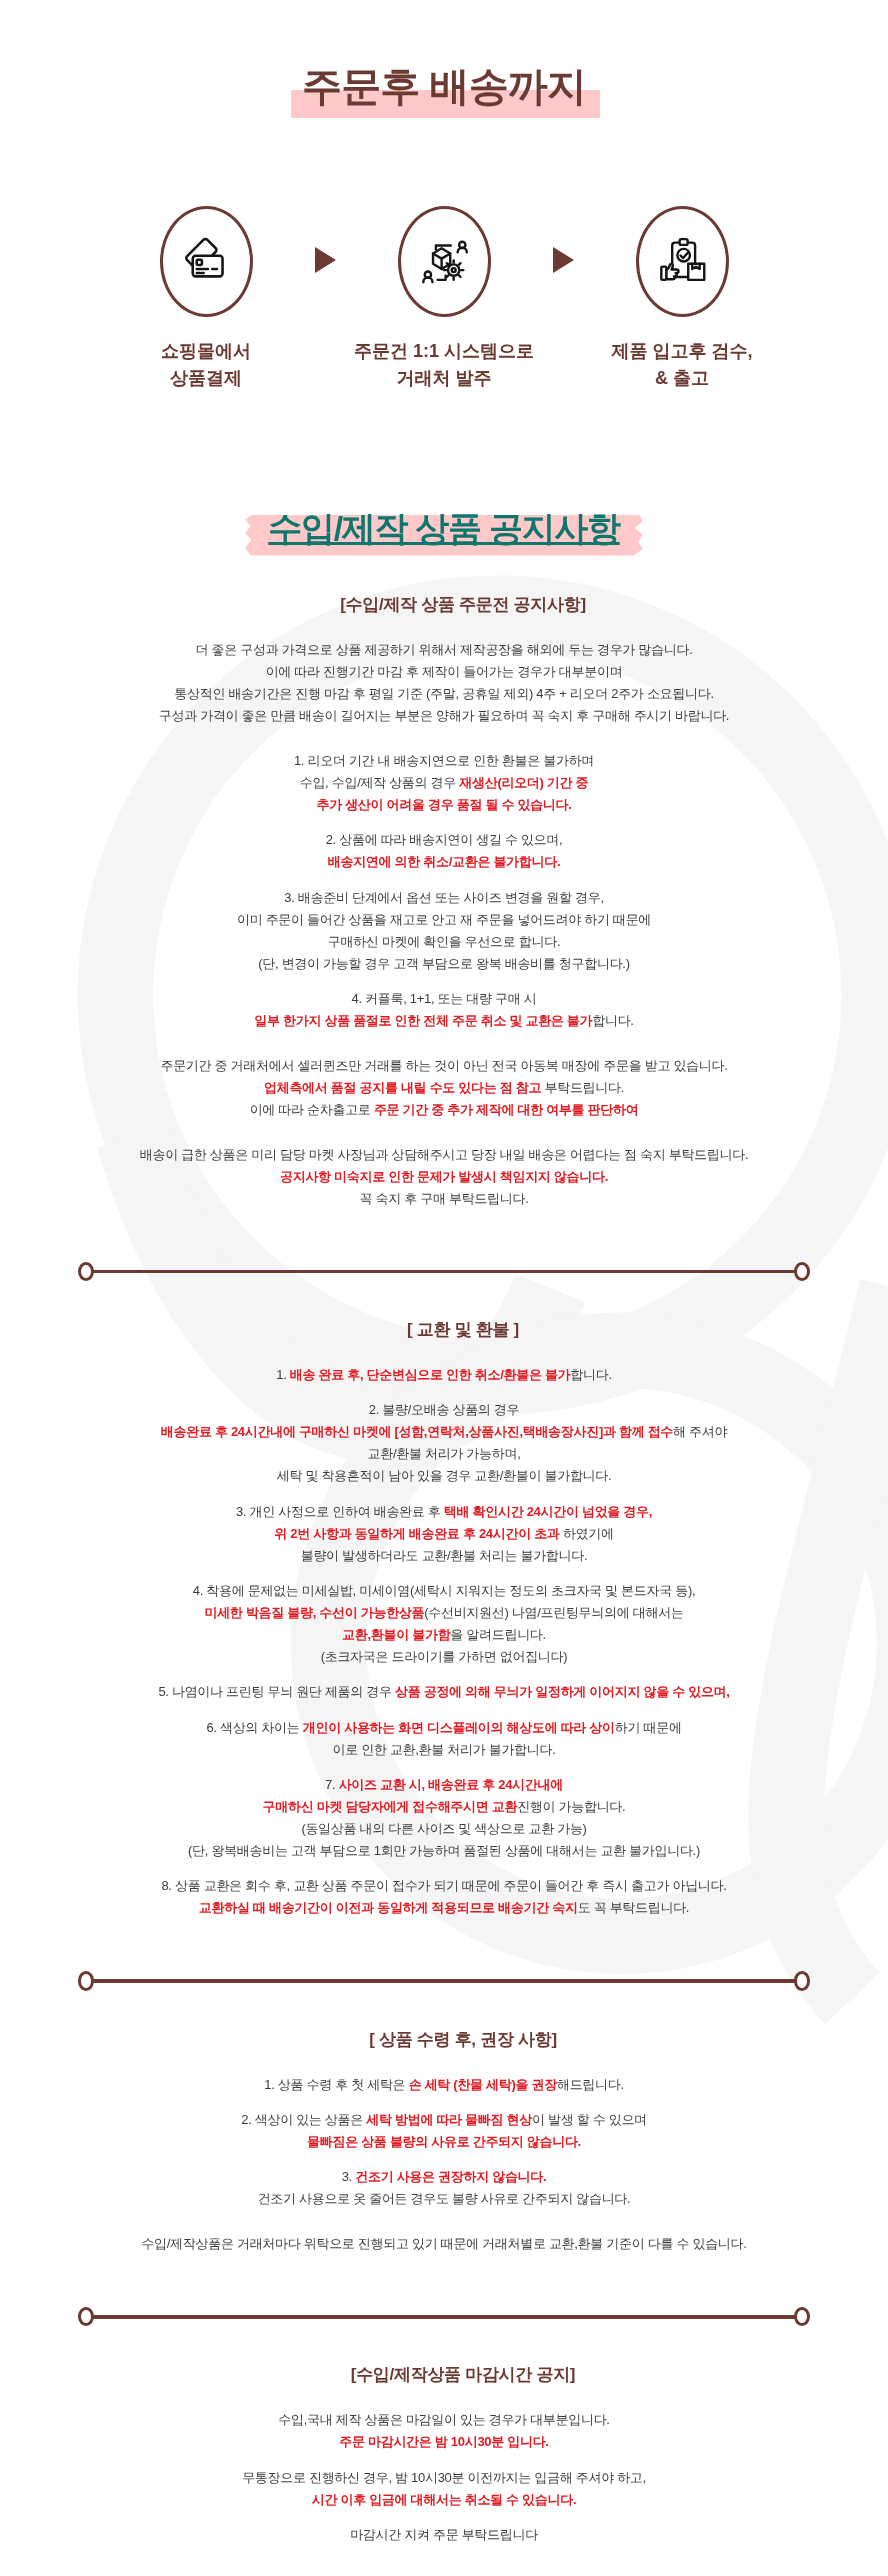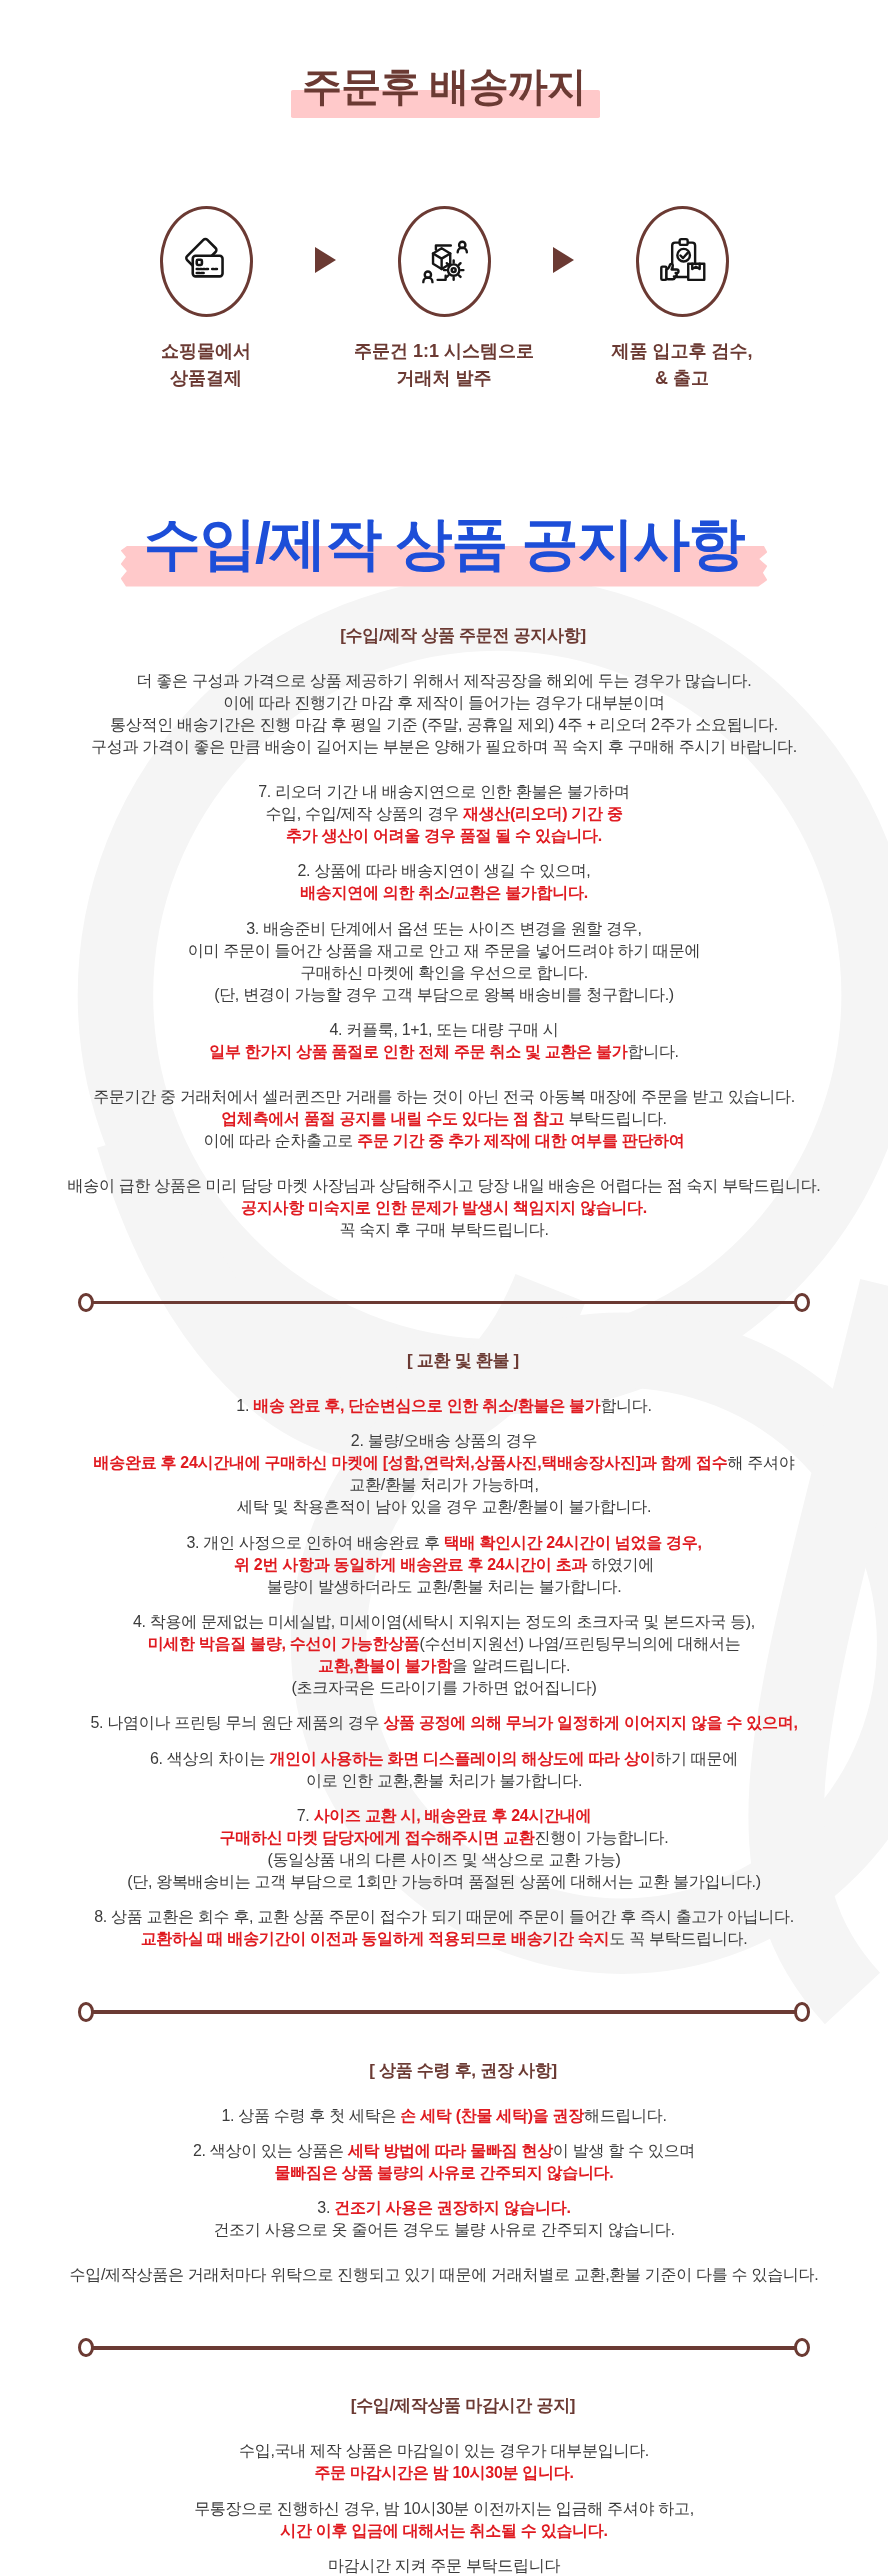--- a/index.html
+++ b/index.html
@@ -19,31 +19,31 @@
   .steps{margin-top:92px;display:flex;justify-content:center;align-items:flex-start;}
   .step{display:flex;flex-direction:column;align-items:center;width:199px;}
   .circle{width:87px;height:105px;border:3.6px solid #6b3a33;border-radius:50%;
           display:flex;align-items:center;justify-content:center;background:#fff;}
   .arrow{width:0;height:0;border-left:21px solid #6b3a33;border-top:13.3px solid transparent;
          border-bottom:13.3px solid transparent;margin:41px 9px 0;}
   .step-label{margin-top:21px;color:#6b3a33;font-weight:700;font-size:18px;line-height:1.5;text-align:center;}
 
   
   .title2-wrap{margin-top:114px;text-align:center;}
-  .title2{display:inline-block;position:relative;margin:0;font-size:57px;font-weight:800;
-          color:#1d4ed8;letter-spacing:-1.3px;}
+  .title2{display:inline-block;position:relative;margin:0;font-size:34px;font-weight:800;
+          color:#0f766e;letter-spacing:-1.3px;text-decoration:underline;}
   .title2 .hl{position:absolute;left:-23px;right:-23px;bottom:-3.6px;height:41px;background:#ffc9ca;z-index:0;
     clip-path:polygon(7px 0,calc(100% - 3.6px) 0,100% 16%,calc(100% - 8px) 33%,100% 50%,calc(100% - 4.4px) 66%,100% 84%,calc(100% - 9px) 100%,5.3px 100%,0 80%,6.2px 62%,0 45%,5.3px 28%,0 12%);}
 
   
   main{display:block;margin-top:41px;}
   .sec-h{color:#6b3a33;font-size:17px;font-weight:700;text-align:center;margin:0 0 23px;letter-spacing:-0.3px;padding-left:38px;}
   .block{margin:0 0 13.3px;}
   .gap-lg{margin-top:23px;}
-  .ln{margin:0;font-size:16px;line-height:22px;text-align:center;color:#3b3b3b;letter-spacing:-0.3px;}
+  .ln{margin:0;font-size:13px;line-height:22px;text-align:center;color:#3b3b3b;letter-spacing:-0.3px;}
   .red{color:#e01b21;font-weight:700;}
 
   .divider{display:flex;align-items:center;width:732px;margin:52px auto 37px;}
   .divider .dot{width:9.8px;height:13.3px;border:3.6px solid #6b3a33;border-radius:50%;background:#fff;flex:0 0 auto;}
   .divider .rule{flex:1;height:3.6px;background:#6b3a33;margin:0 -0.9px;}
 
   .icon-svg{display:block;}
 </style>
 </head>
 <body>
@@ -144,21 +144,21 @@
     <main>
         <section>
           <h3 class="sec-h">[수입/제작 상품 주문전 공지사항]</h3>
           <div class="block">
             <p class="ln"><span>더 좋은 구성과 가격으로 상품 제공하기 위해서 제작공장을 해외에 두는 경우가 많습니다.</span></p>
             <p class="ln"><span>이에 따라 진행기간 마감 후 제작이 들어가는 경우가 대부분이며</span></p>
             <p class="ln"><span>통상적인 배송기간은 진행 마감 후 평일 기준 (주말, 공휴일 제외) 4주 + 리오더 2주가 소요됩니다.</span></p>
             <p class="ln"><span>구성과 가격이 좋은 만큼 배송이 길어지는 부분은 양해가 필요하며 꼭 숙지 후 구매해 주시기 바랍니다.</span></p>
           </div>
           <div class="block gap-lg">
-            <p class="ln"><span>7. 리오더 기간 내 배송지연으로 인한 환불은 불가하며</span></p>
+            <p class="ln"><span>1. 리오더 기간 내 배송지연으로 인한 환불은 불가하며</span></p>
             <p class="ln"><span>수입, 수입/제작 상품의 경우 </span><span class="red">재생산(리오더) 기간 중</span></p>
             <p class="ln"><span class="red">추가 생산이 어려울 경우 품절 될 수 있습니다.</span></p>
           </div>
           <div class="block">
             <p class="ln"><span>2. 상품에 따라 배송지연이 생길 수 있으며,</span></p>
             <p class="ln"><span class="red">배송지연에 의한 취소/교환은 불가합니다.</span></p>
           </div>
           <div class="block">
             <p class="ln"><span>3. 배송준비 단계에서 옵션 또는 사이즈 변경을 원할 경우,</span></p>
             <p class="ln"><span>이미 주문이 들어간 상품을 재고로 안고 재 주문을 넣어드려야 하기 때문에</span></p>

